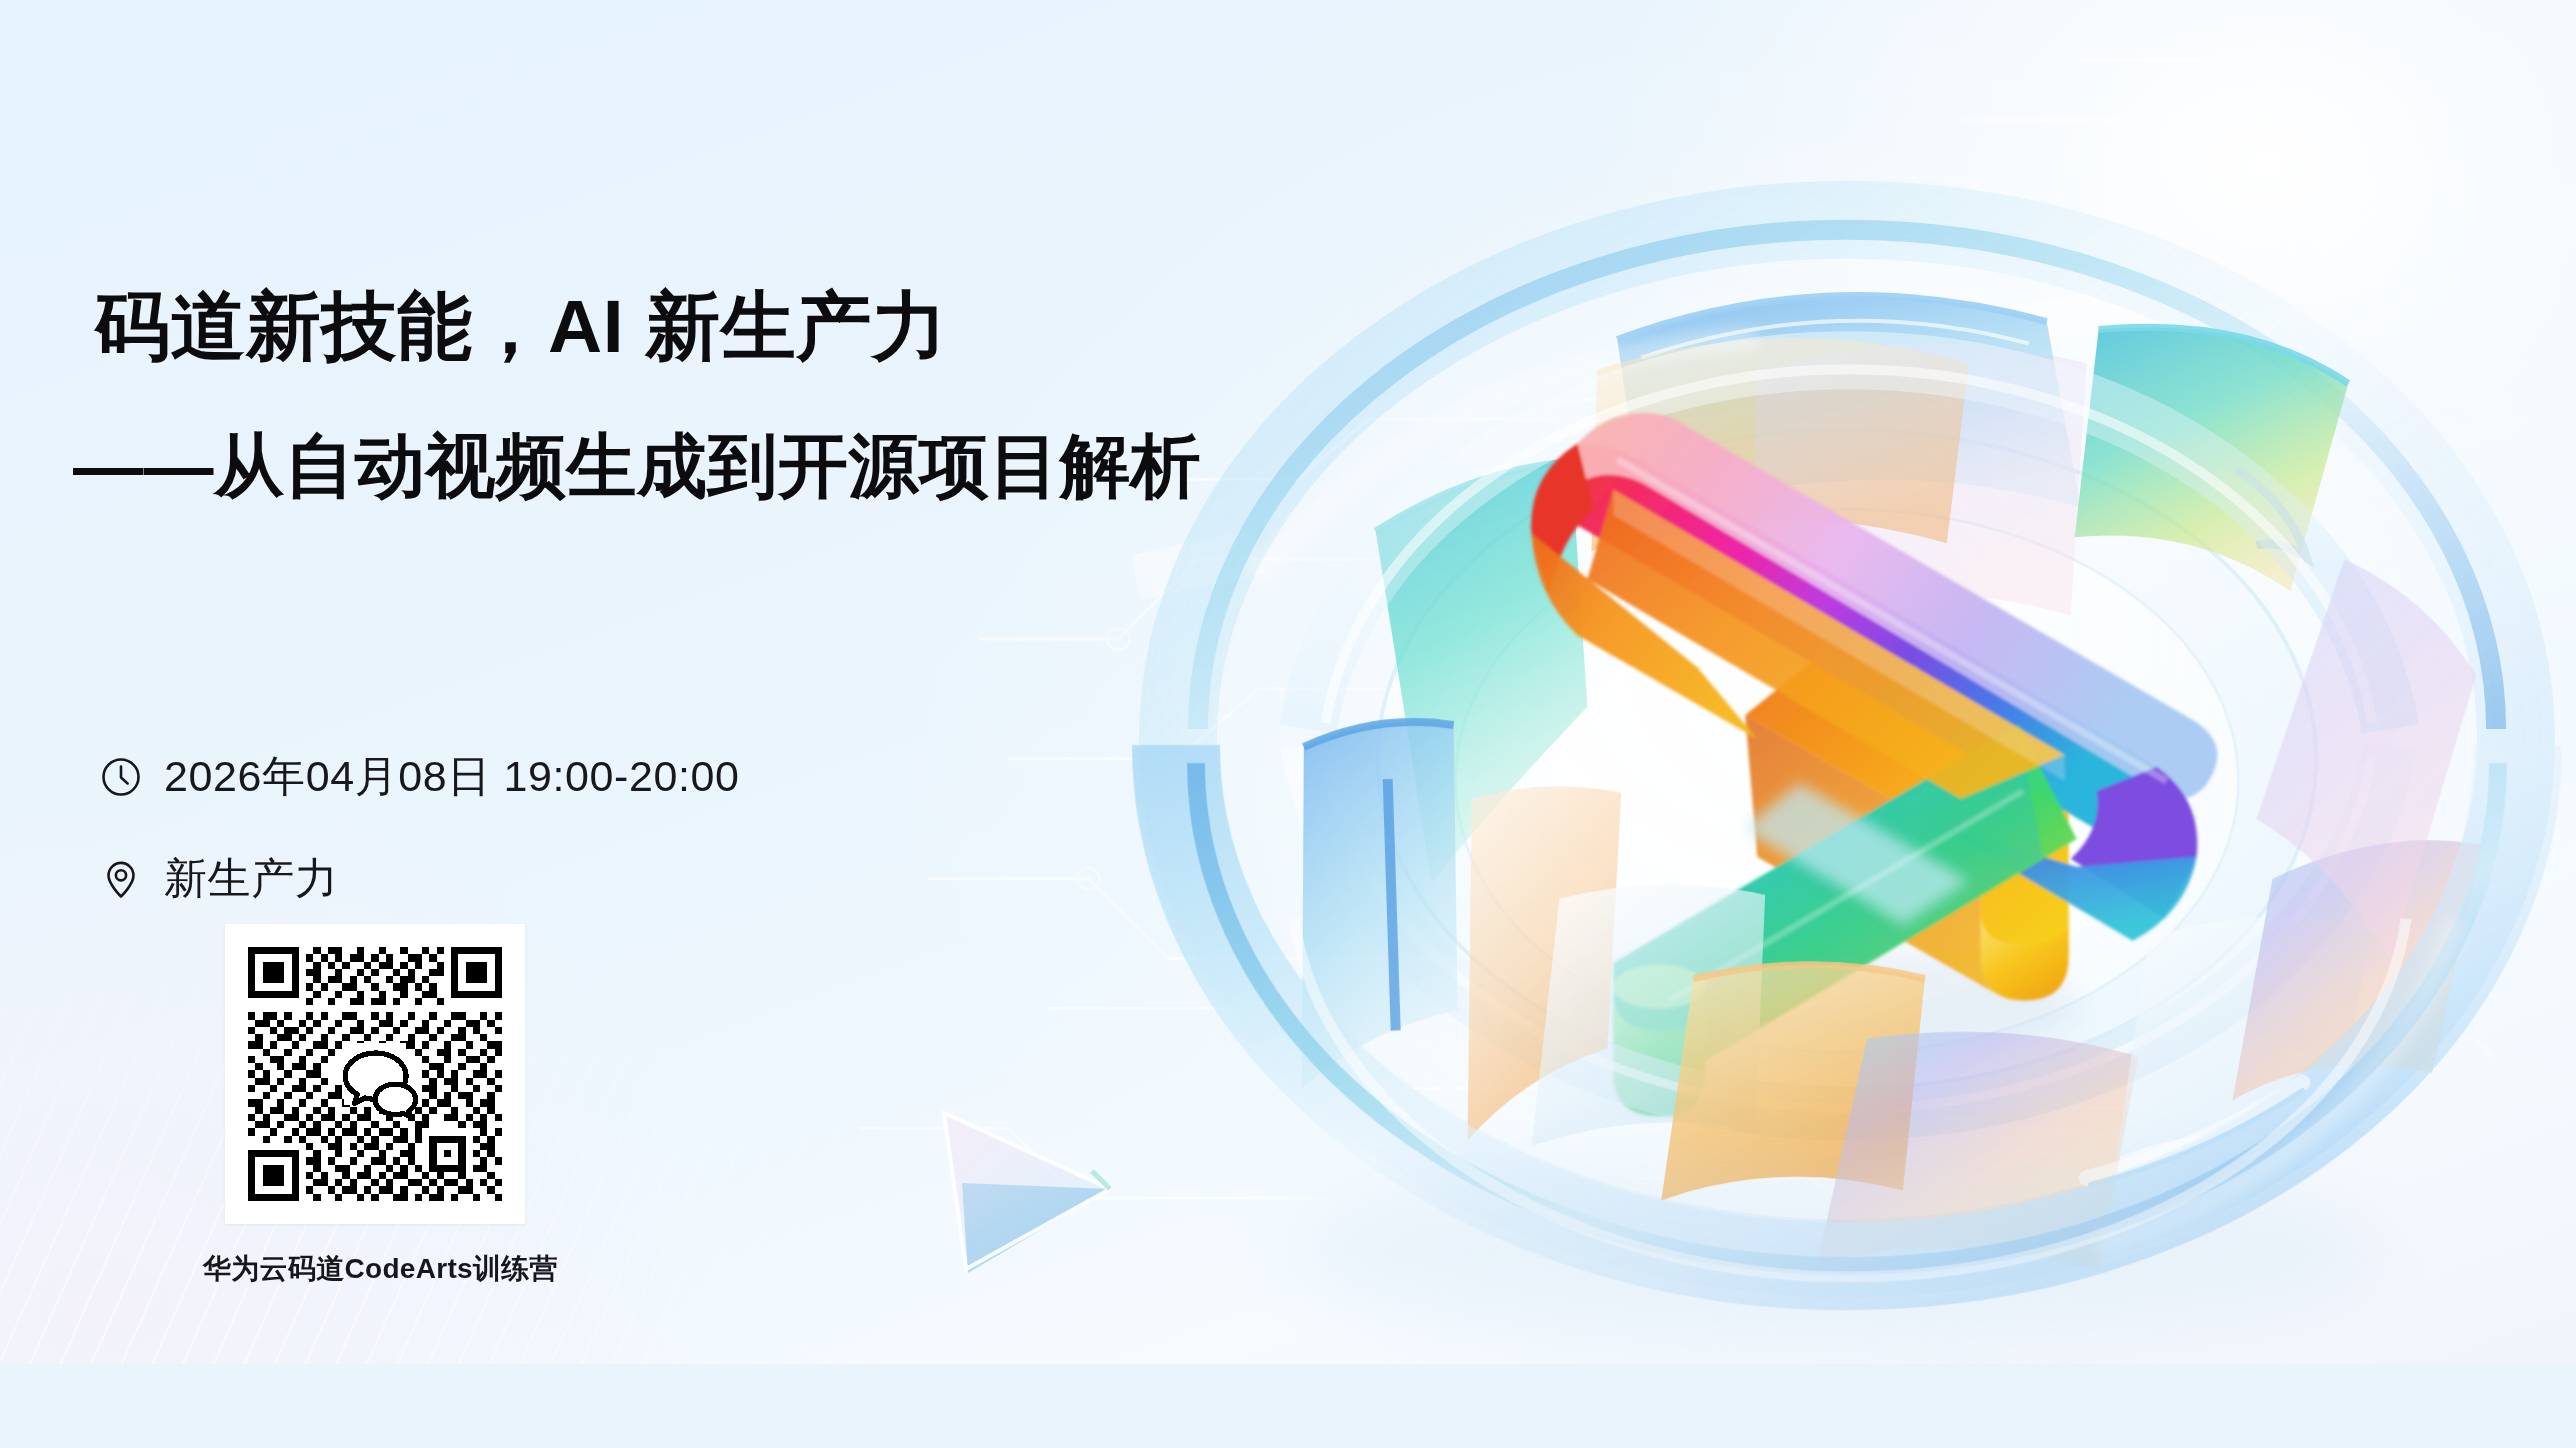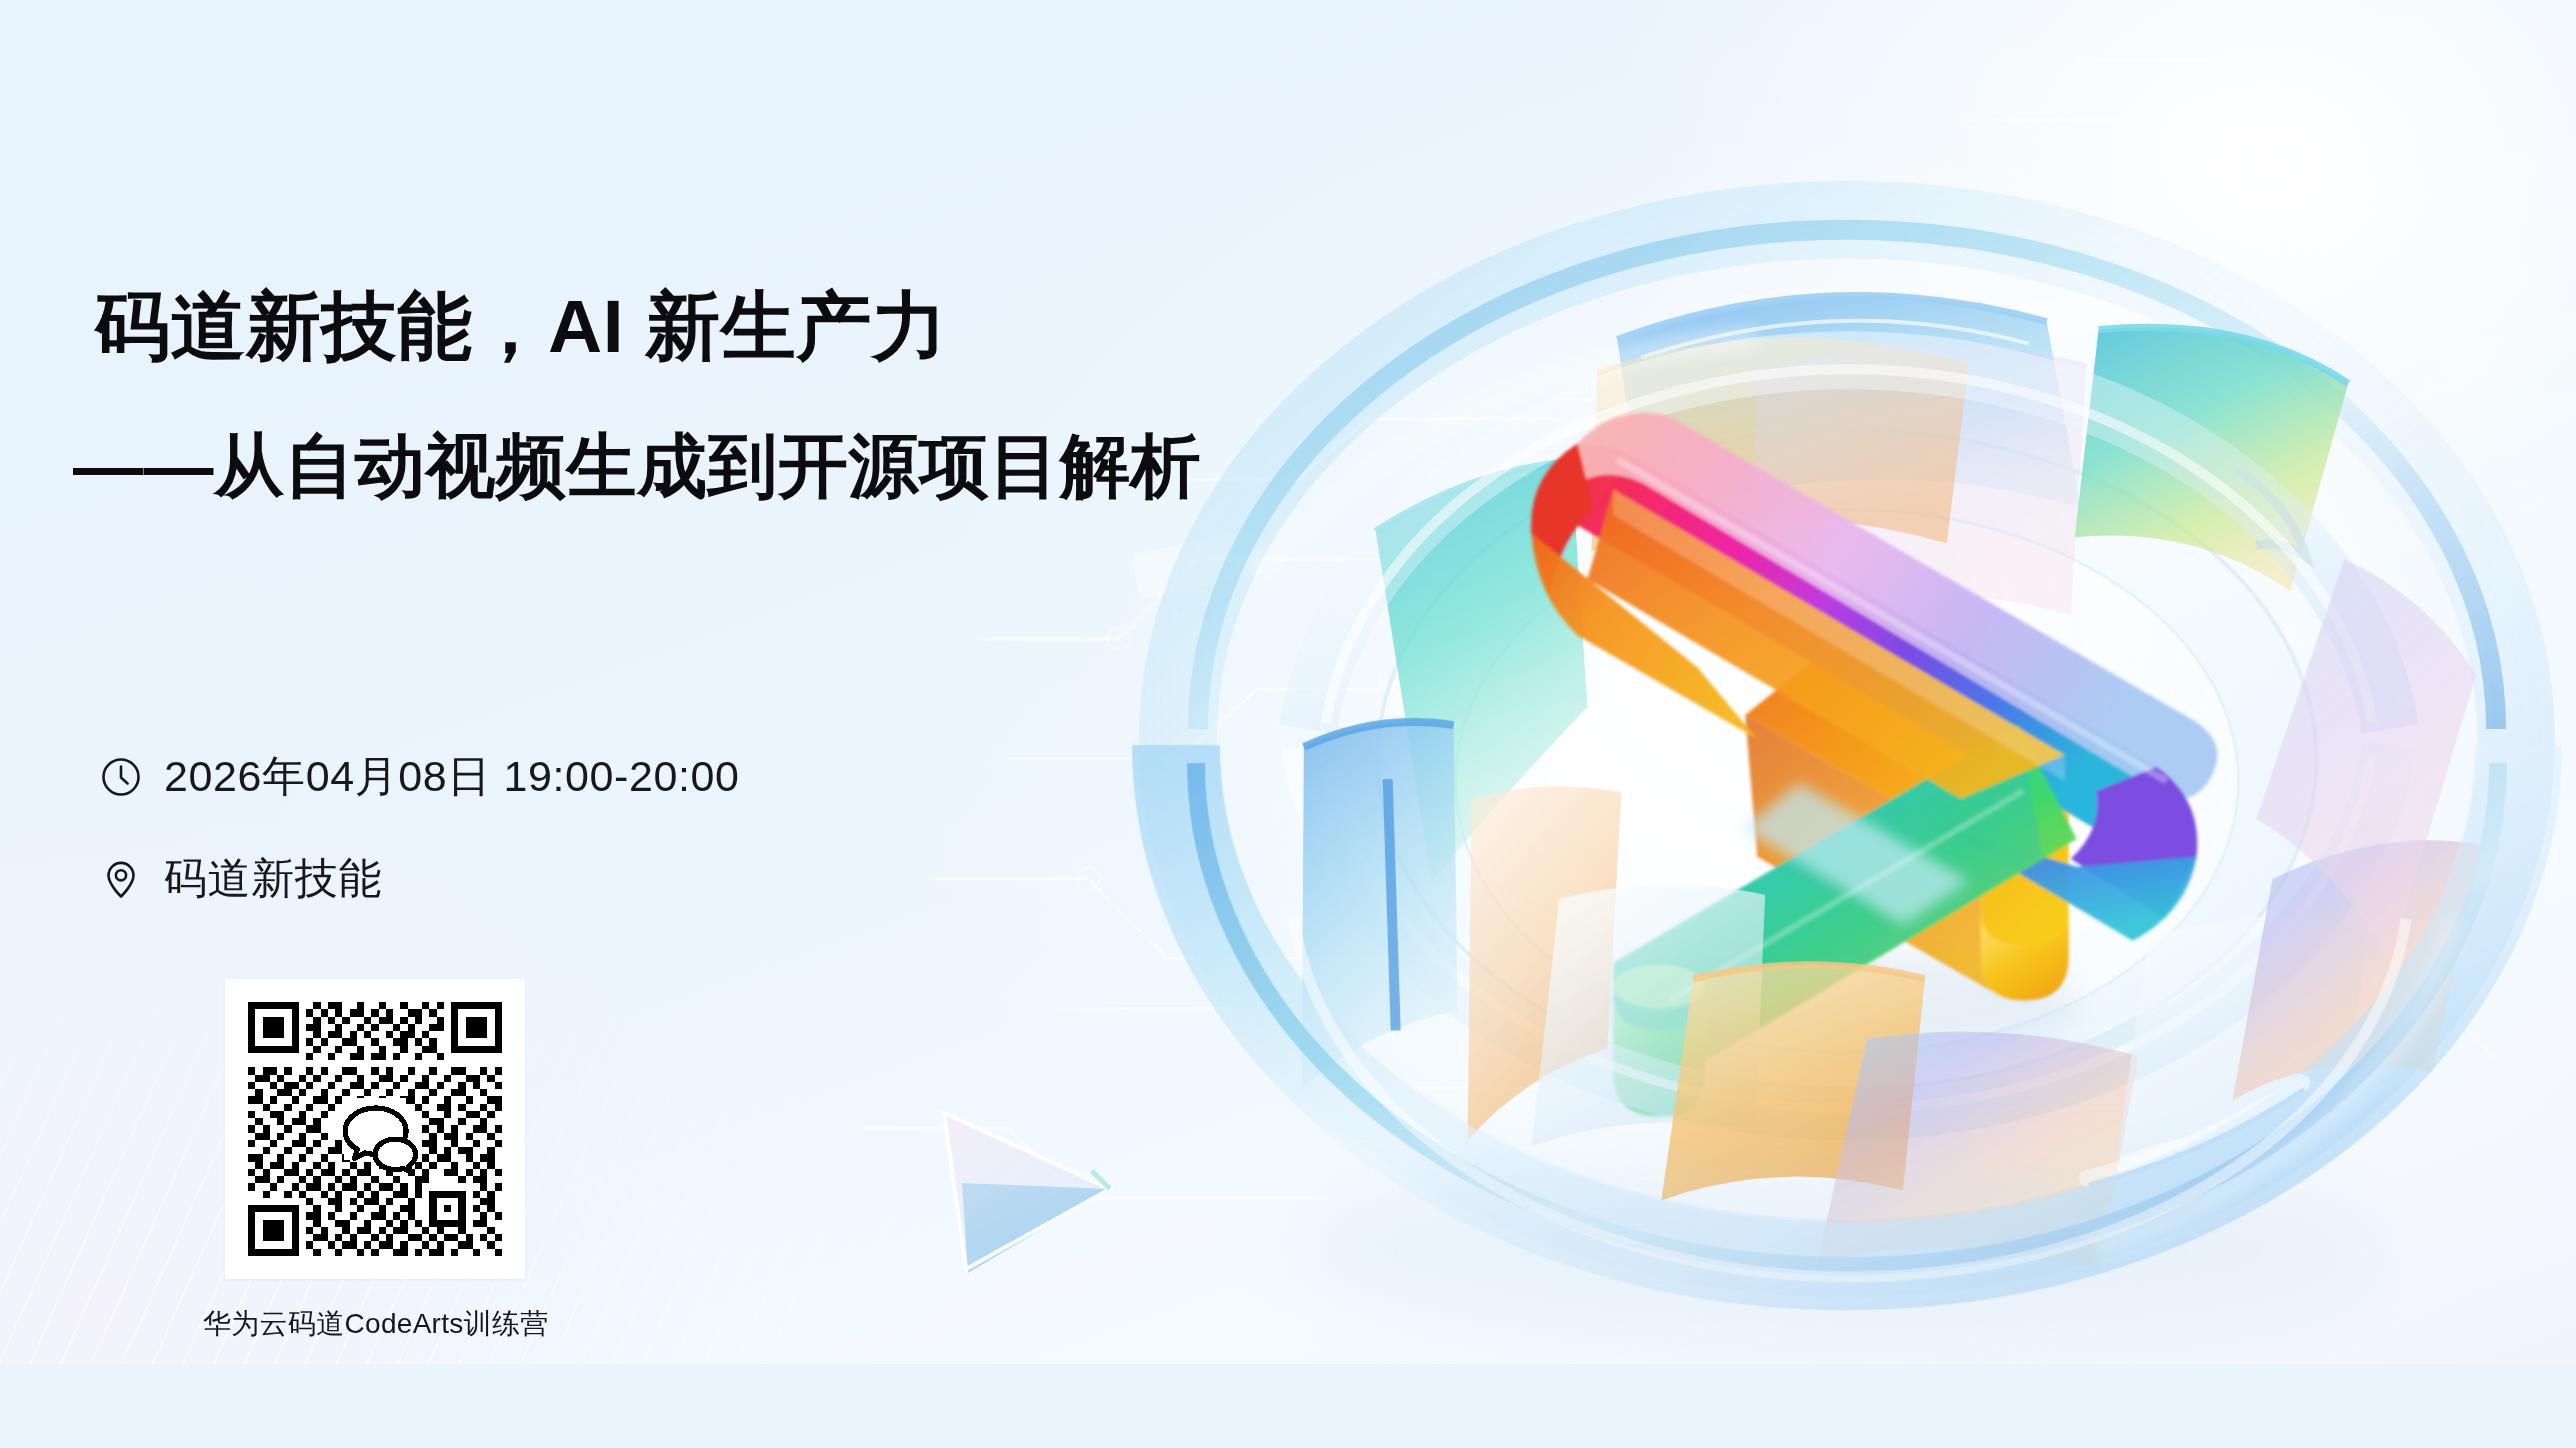--- a/index.html
+++ b/index.html
@@ -83,21 +83,21 @@
   .meta-icon svg { display:block; width:42px; height:42px; }
   .meta-text {
     font-size:43px;
     color:#18181c;
     letter-spacing:0.6px;
     white-space:nowrap;
     font-weight:400;
   }
 
   
-  .qr-block { position:absolute; top:979px; left:130px; }
+  .qr-block { position:absolute; top:924px; left:130px;font-weight:bold; }
 
   .qr-card {
     width:300px; height:300px;
     background:#ffffff;
     padding:16px;
     box-shadow:0 1px 3px rgba(80,110,150,.10);
   }
   .qr-wrap { position:relative; width:268px; height:268px; }
   .qr-wrap svg { display:block; width:268px; height:268px; }
 
@@ -505,21 +505,21 @@
       </div>
 
       <div class="meta-row">
         <span class="meta-icon">
           <svg viewBox="0 0 42 42" fill="none">
             <path d="M21 38.5 C21 38.5 33.5 26.4 33.5 17.6 C33.5 10.6 27.9 4.9 21 4.9
                      C14.1 4.9 8.5 10.6 8.5 17.6 C8.5 26.4 21 38.5 21 38.5 Z" stroke="#17171b" stroke-width="2.6" stroke-linejoin="round"></path>
             <circle cx="21" cy="17.3" r="5.1" stroke="#17171b" stroke-width="2.6"></circle>
           </svg>
         </span>
-        <span class="meta-text">码道新技能</span>
+        <span class="meta-text">新生产力</span>
       </div>
 
     </div>
 
     <div class="qr-block">
       <div class="qr-card">
         <div class="qr-wrap">
           <svg viewBox="0 0 37 37" shape-rendering="crispEdges">
             <rect width="37" height="37" fill="#ffffff"></rect>
             <g fill="#000000">

